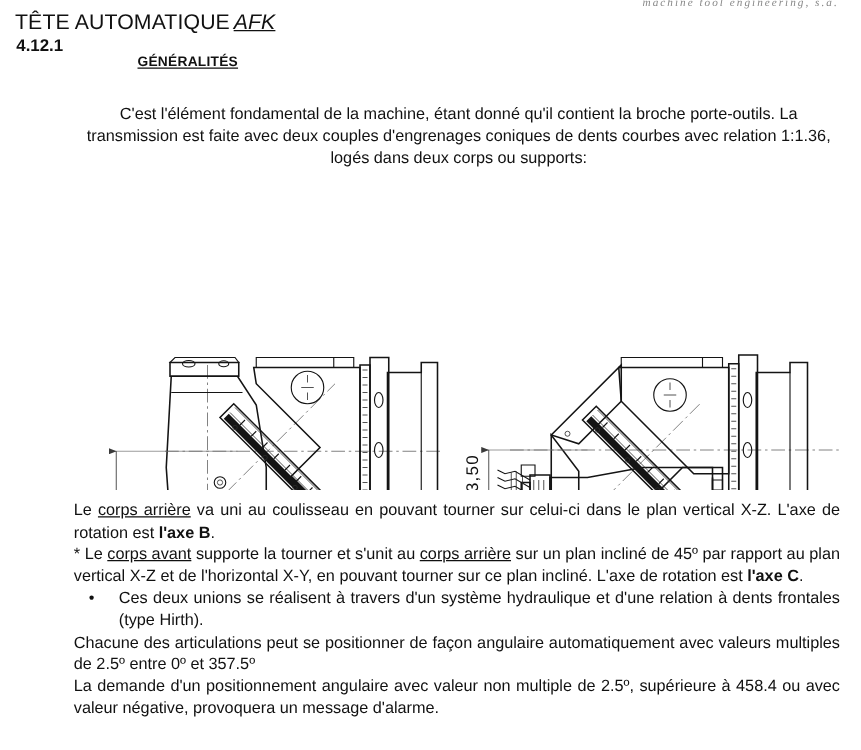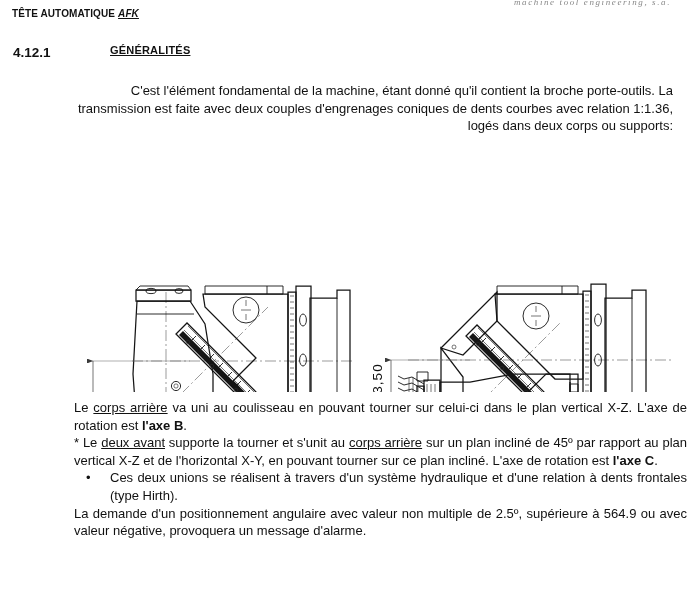--- a/index.html
+++ b/index.html
@@ -36,35 +36,35 @@
     letter-spacing: 1.6px;
     color: #888888;
     white-space: nowrap;
   }
 
   
   .doc-title {
     position: absolute;
     left: 12px;
     top: 8px;
-    font-size: 10px;
-    font-weight: bold;
+    font-size: 17px;
+    font-weight: normal;
     letter-spacing: 0.1px;
     white-space: nowrap;
   }
   .doc-title .afk {
     font-style: italic;
     text-decoration: underline;
     margin-left: 3px;
   }
 
   .section-no {
     position: absolute;
     left: 13px;
-    top: 45px;
+    top: 29px;
     font-size: 13.5px;
     font-weight: bold;
   }
   .section-title {
     position: absolute;
     left: 110px;
     top: 44px;
     font-size: 11px;
     font-weight: bold;
     text-decoration: underline;
@@ -72,26 +72,26 @@
   }
 
   
   .intro {
     position: absolute;
     left: 61px;
     top: 82px;
     width: 612px;
     font-size: 13px;
     line-height: 17.6px;
-    text-align: right;
+    text-align: center;
   }
 
   .lower-text {
     position: absolute;
-    left: 74px;
+    left: 59px;
     top: 399px;
     width: 613px;
     font-size: 13px;
     line-height: 17.6px;
   }
   .lower-text p {
     margin: 0;
   }
   .lower-text p.justify {
     text-align: justify;
@@ -405,22 +405,23 @@
       <line class="dim" x1="417" y1="362" x2="606" y2="362" marker-start="url(#ar-l)" marker-end="url(#ar-r)"></line>
       <text class="dimtxt" x="512" y="358" text-anchor="middle">439</text>
     </g>
   </svg>
 </div>
 
 <div class="lower-text">
 
   <p class="justify"><span>Le </span><span class="u">corps arrière</span><span> va uni au coulisseau en pouvant tourner sur celui-ci dans le plan vertical X-Z. L'axe de rotation est </span><span class="b">l'axe B</span><span>.</span></p>
 
-  <p class="justify"><span>* Le </span><span class="u">deux avant</span><span> supporte la tourner et s'unit au </span><span class="u">corps arrière</span><span> sur un plan incliné de 45º par rapport au plan vertical X-Z et de l'horizontal X-Y, en pouvant tourner sur ce plan incliné. L'axe de rotation est </span><span class="b">l'axe C</span><span>.</span></p>
+  <p class="justify"><span>* Le </span><span class="u">corps avant</span><span> supporte la tourner et s'unit au </span><span class="u">corps arrière</span><span> sur un plan incliné de 45º par rapport au plan vertical X-Z et de l'horizontal X-Y, en pouvant tourner sur ce plan incliné. L'axe de rotation est </span><span class="b">l'axe C</span><span>.</span></p>
 
   <div class="bullet-row">
     <span class="bullet-dot">•</span>
     <span class="bullet-body">Ces deux unions se réalisent à travers d'un système hydraulique et d'une relation à dents frontales (type Hirth).</span>
   </div>
 
-
-  <p class="justify">La demande d'un positionnement angulaire avec valeur non multiple de 2.5º, supérieure à 564.9 ou avec valeur négative, provoquera un message d'alarme.</p>
+  <p class="justify">Chacune des articulations peut se positionner de façon angulaire automatiquement avec valeurs multiples de 2.5º entre 0º et 357.5º</p>
+
+  <p class="justify">La demande d'un positionnement angulaire avec valeur non multiple de 2.5º, supérieure à 458.4 ou avec valeur négative, provoquera un message d'alarme.</p>
 </div>
 
 </body></html>

